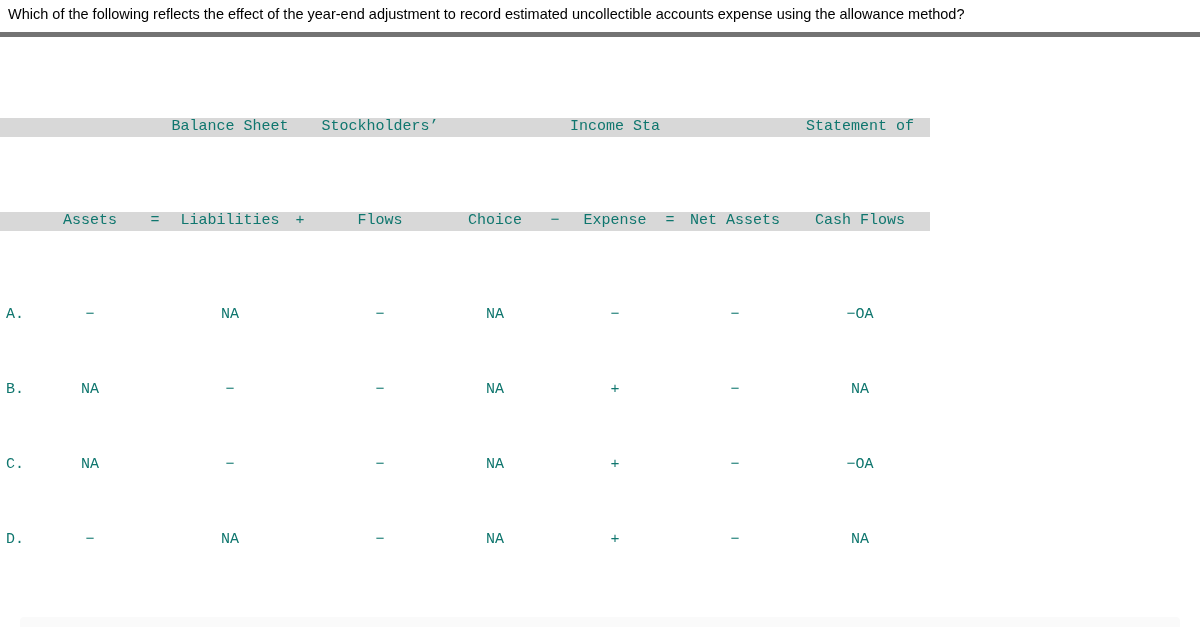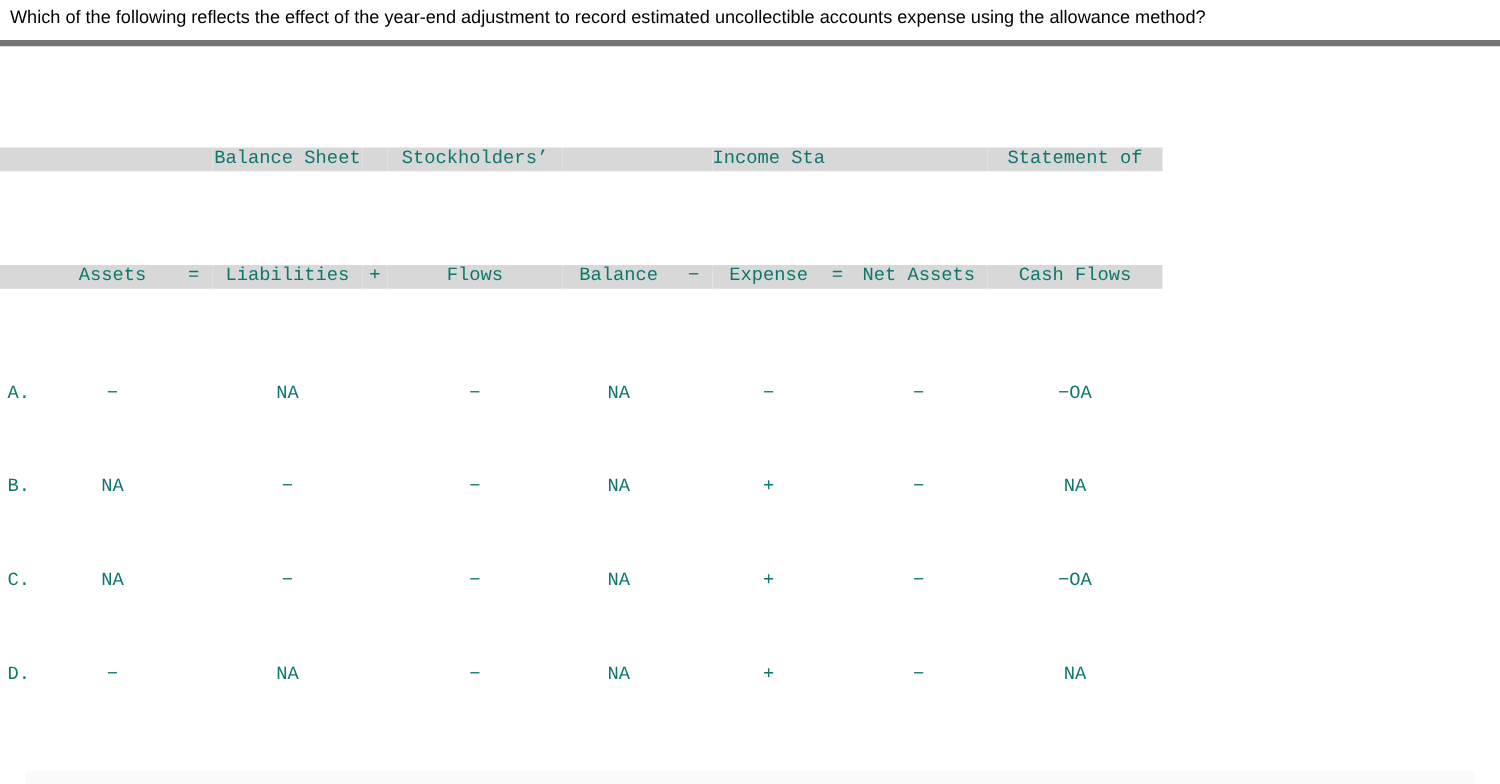--- a/index.html
+++ b/index.html
@@ -85,21 +85,21 @@
   </div>
 
   
   <div class="row sub-row">
     <div class="cell c-label"> </div>
     <div class="cell c-assets">Assets</div>
     <div class="cell c-eq">=</div>
     <div class="cell c-liab">Liabilities</div>
     <div class="cell c-plus">+</div>
     <div class="cell c-equity">Flows</div>
-    <div class="cell c-rev">Balance</div>
+    <div class="cell c-rev">Choice</div>
     <div class="cell c-minus">−</div>
     <div class="cell c-exp">Expense</div>
     <div class="cell c-eq2">=</div>
     <div class="cell c-ni">Net Assets</div>
     <div class="cell c-cf">Cash Flows</div>
   </div>
 
   
   <div class="row">
     <div class="cell c-label">A.</div>

